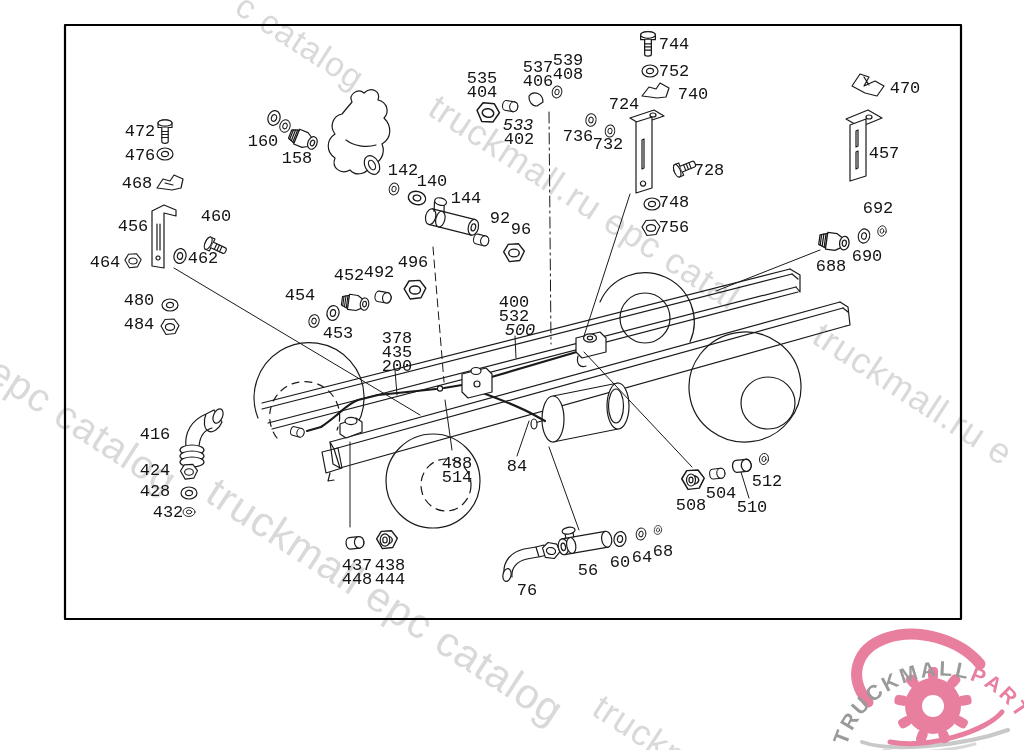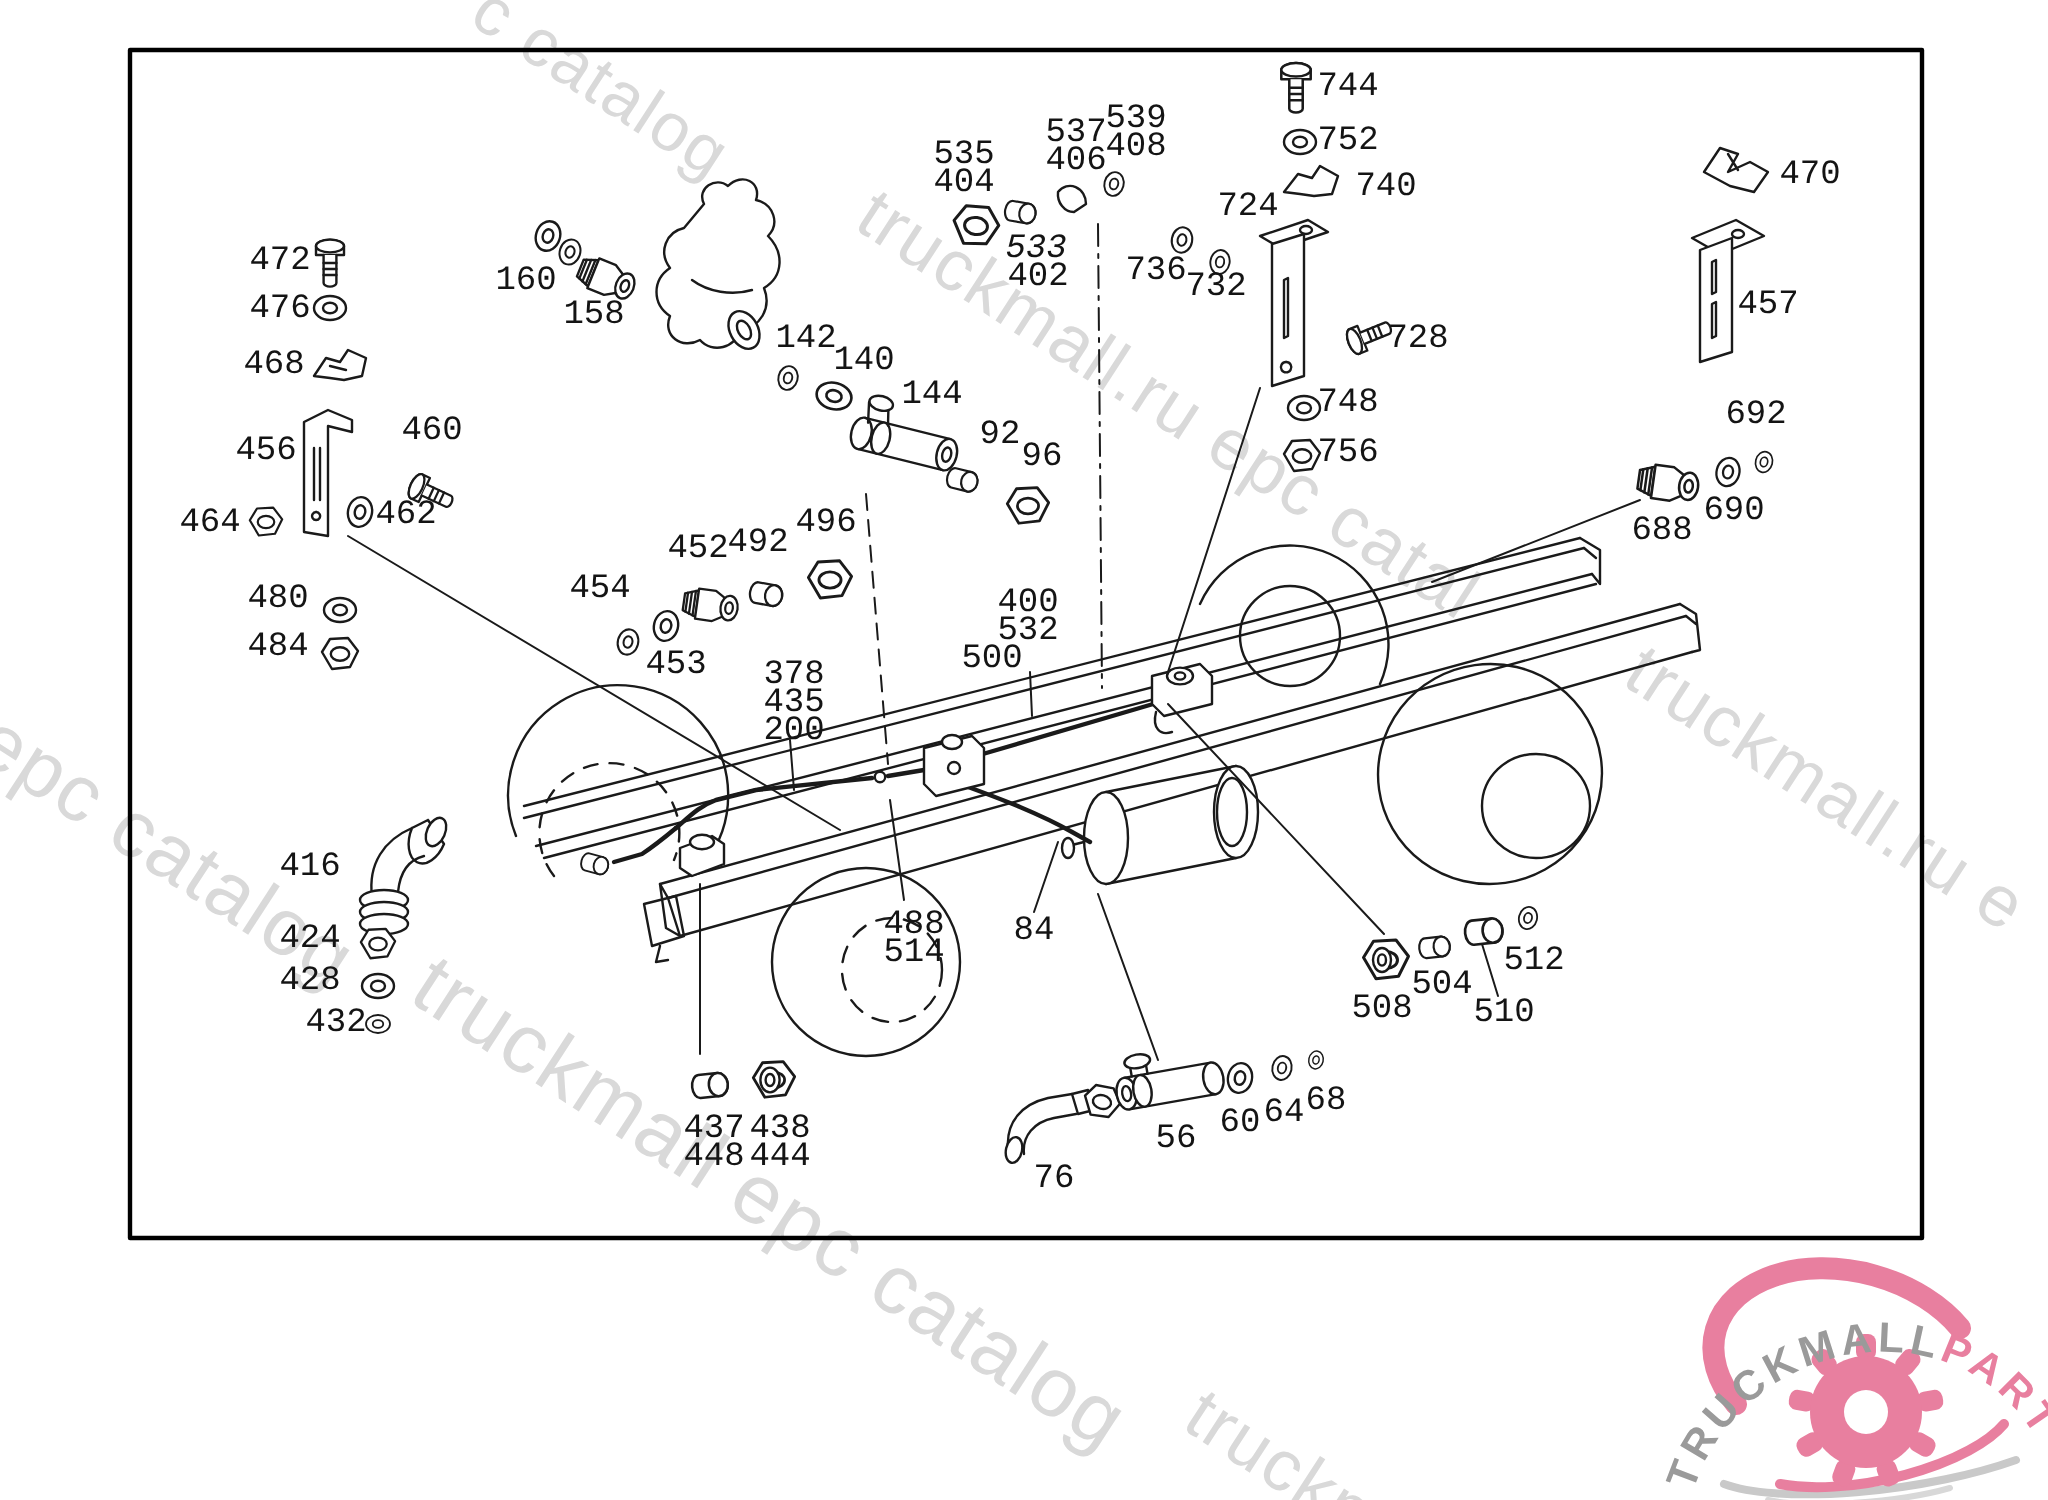--- a/index.html
+++ b/index.html
@@ -325,21 +325,21 @@
       <div class="part-label" style="left: 300px; top: 295px;">454</div>
       <div class="part-label" style="left: 349px; top: 275px;">452</div>
       <div class="part-label" style="left: 379px; top: 272px;">492</div>
       <div class="part-label" style="left: 413px; top: 262px;">496</div>
       <div class="part-label" style="left: 338px; top: 333px;">453</div>
       <div class="part-label" style="left: 397px; top: 338px;">378</div>
       <div class="part-label" style="left: 397px; top: 352px;">435</div>
       <div class="part-label" style="left: 397px; top: 366px;">200</div>
       <div class="part-label" style="left: 514px; top: 302px;">400</div>
       <div class="part-label" style="left: 514px; top: 316px;">532</div>
-      <div class="part-label" style="left: 496px; top: 330px;">500</div>
+      <div class="part-label" style="left: 520px; top: 330px; font-style: italic;">500</div>
       <div class="part-label" style="left: 155px; top: 434px;">416</div>
       <div class="part-label" style="left: 155px; top: 470px;">424</div>
       <div class="part-label" style="left: 155px; top: 491px;">428</div>
       <div class="part-label" style="left: 168px; top: 512px;">432</div>
       <div class="part-label" style="left: 457px; top: 463px;">488</div>
       <div class="part-label" style="left: 457px; top: 477px;">514</div>
       <div class="part-label" style="left: 517px; top: 466px;">84</div>
       <div class="part-label" style="left: 357px; top: 565px;">437</div>
       <div class="part-label" style="left: 357px; top: 579px;">448</div>
       <div class="part-label" style="left: 390px; top: 565px;">438</div>

